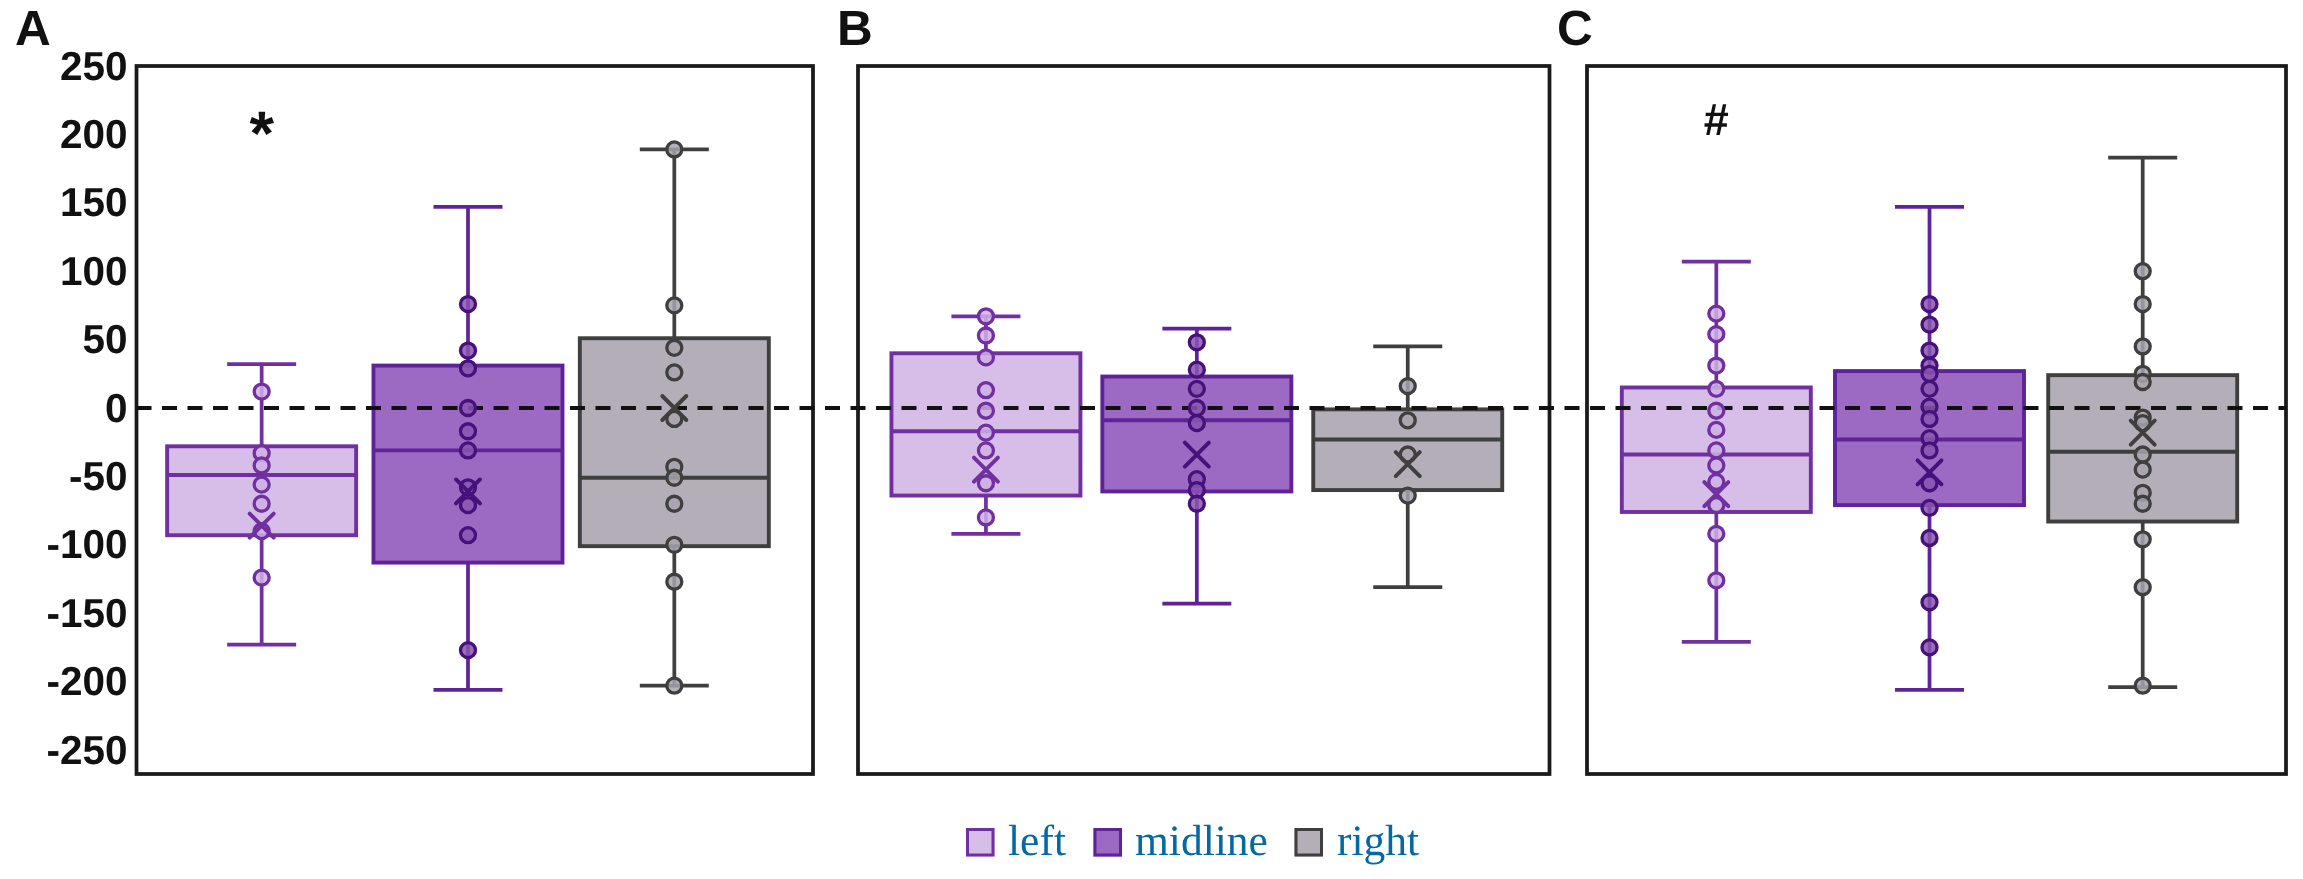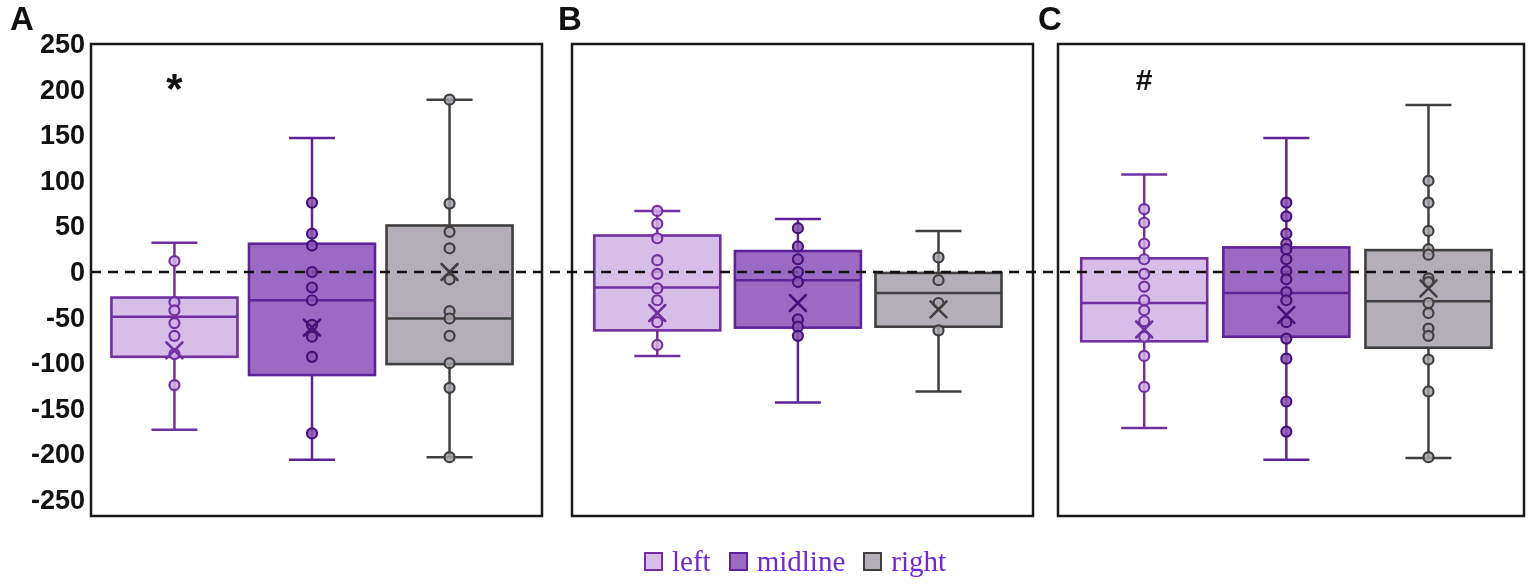--- a/index.html
+++ b/index.html
@@ -24,21 +24,21 @@
     font-weight:bold;fill:#111111;
   }
   #legend{
     position:absolute;left:644px;top:542px;height:38px;
     display:flex;align-items:center;gap:18px;
   }
   .legend-item{display:flex;align-items:center;}
   .legend-swatch{width:19px;height:19px;margin-right:9px;box-sizing:border-box;}
   .legend-label{
     font-family:"Liberation Serif", serif;
-    font-size:29px;color:#6d28d9;line-height:1;
+    font-size:29px;color:#0369a1;line-height:1;
   }
 </style>
 </head>
 <body>
 
 <div id="figure">
   <svg id="chart-svg" width="1535" height="586">
       <text x="85" y="53" text-anchor="end" class="tick-label">250</text>
       <text x="85" y="98.6" text-anchor="end" class="tick-label">200</text>
       <text x="85" y="144.2" text-anchor="end" class="tick-label">150</text>

